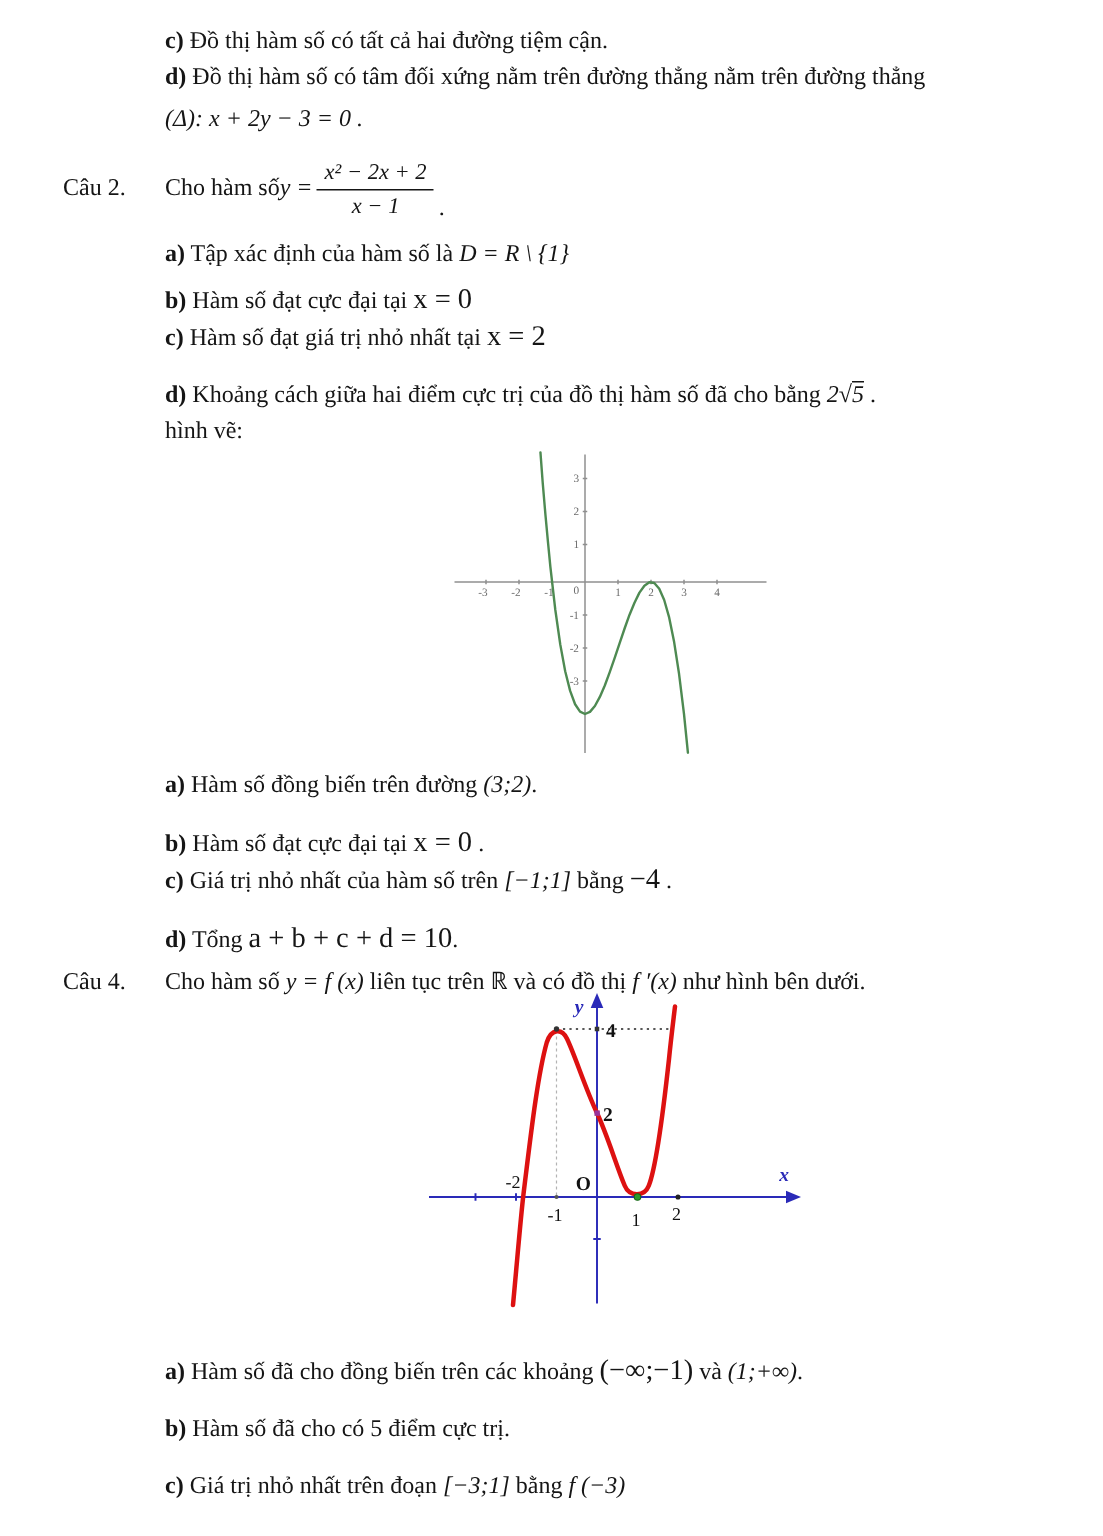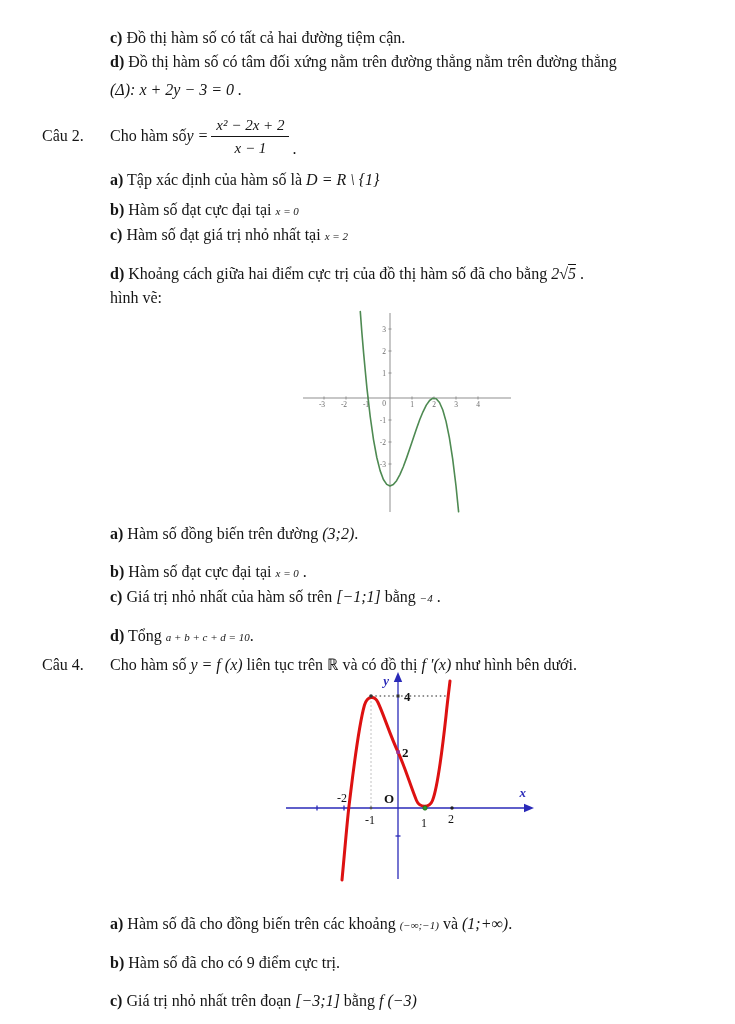--- a/index.html
+++ b/index.html
@@ -1,26 +1,26 @@
 <!DOCTYPE html>
 <html><head>
 <meta charset="utf-8">
 <style>
   html,body{margin:0;padding:0;}
   body{
     width:735px;height:1024px;background:#ffffff;color:#151515;
     font-family:"Liberation Serif",serif;font-size:16px;overflow:hidden;
   }
-  .page{position:relative;width:735px;height:721px;padding-top:26px;box-sizing:border-box;}
+  .page{position:relative;width:735px;height:721px;padding-top:16px;box-sizing:border-box;}
   .row{position:relative;margin-left:110px;margin-right:10px;line-height:24px;min-height:24px;white-space:nowrap;}
   .qlabel{position:absolute;left:-68px;top:0;font-weight:normal;}
   .vc .qlabel{top:50%;transform:translateY(-50%);}
   .b{font-weight:bold;}
   .m{font-style:italic;}
-  .msm{font-style:italic;font-size:11px;}
+  .msm{font-size:19px;}
   .frac{display:inline-flex;flex-direction:column;text-align:center;vertical-align:middle;margin:0 3px;font-size:15px;line-height:20px;justify-content:flex-end;}
   .num{border-bottom:1px solid #151515;padding:0 5px 1px;}
   .den{padding-top:1px;}
   .fracrow{height:52px;display:flex;align-items:center;margin-top:8px;}
   .fdot{display:inline-block;transform:translateY(13px);}
   .rad{border-top:1px solid #151515;}
   .g1wrap{margin-left:297px;width:220px;height:204px;}
   .g2wrap{margin-left:278px;width:260px;height:213px;margin-top:-6px;}
   svg text{font-family:"Liberation Serif",serif;}
   .mt4{margin-top:4px}.mt6{margin-top:6px}.mt2{margin-top:14px}.mt8{margin-top:8px}.mt12{margin-top:28px}
@@ -128,16 +128,16 @@
         <text x="116" y="132" font-weight="bold" text-anchor="end">O</text>
         <text x="64" y="131" font-size="12" text-anchor="middle">-2</text>
         <text x="92" y="153" font-size="12" text-anchor="middle">-1</text>
         <text x="146" y="156" font-size="12" text-anchor="middle">1</text>
         <text x="173" y="152" font-size="12" text-anchor="middle">2</text>
       </g>
     </svg>
   </div>
 
   <div class="row mt12"><span class="b">a)</span><span> Hàm số đã cho đồng biến trên các khoảng </span><span class="msm">(−∞;−1)</span><span> và </span><span class="m">(1;+∞)</span><span>.</span></div>
-  <div class="row mt2"><span class="b">b)</span><span> Hàm số đã cho có 9 điểm cực trị.</span></div>
+  <div class="row mt2"><span class="b">b)</span><span> Hàm số đã cho có 5 điểm cực trị.</span></div>
   <div class="row mt2"><span class="b">c)</span><span> Giá trị nhỏ nhất trên đoạn </span><span class="m">[−3;1]</span><span> bằng </span><span class="m">f (−3)</span></div>
 
 </div>
 
 </body></html>

